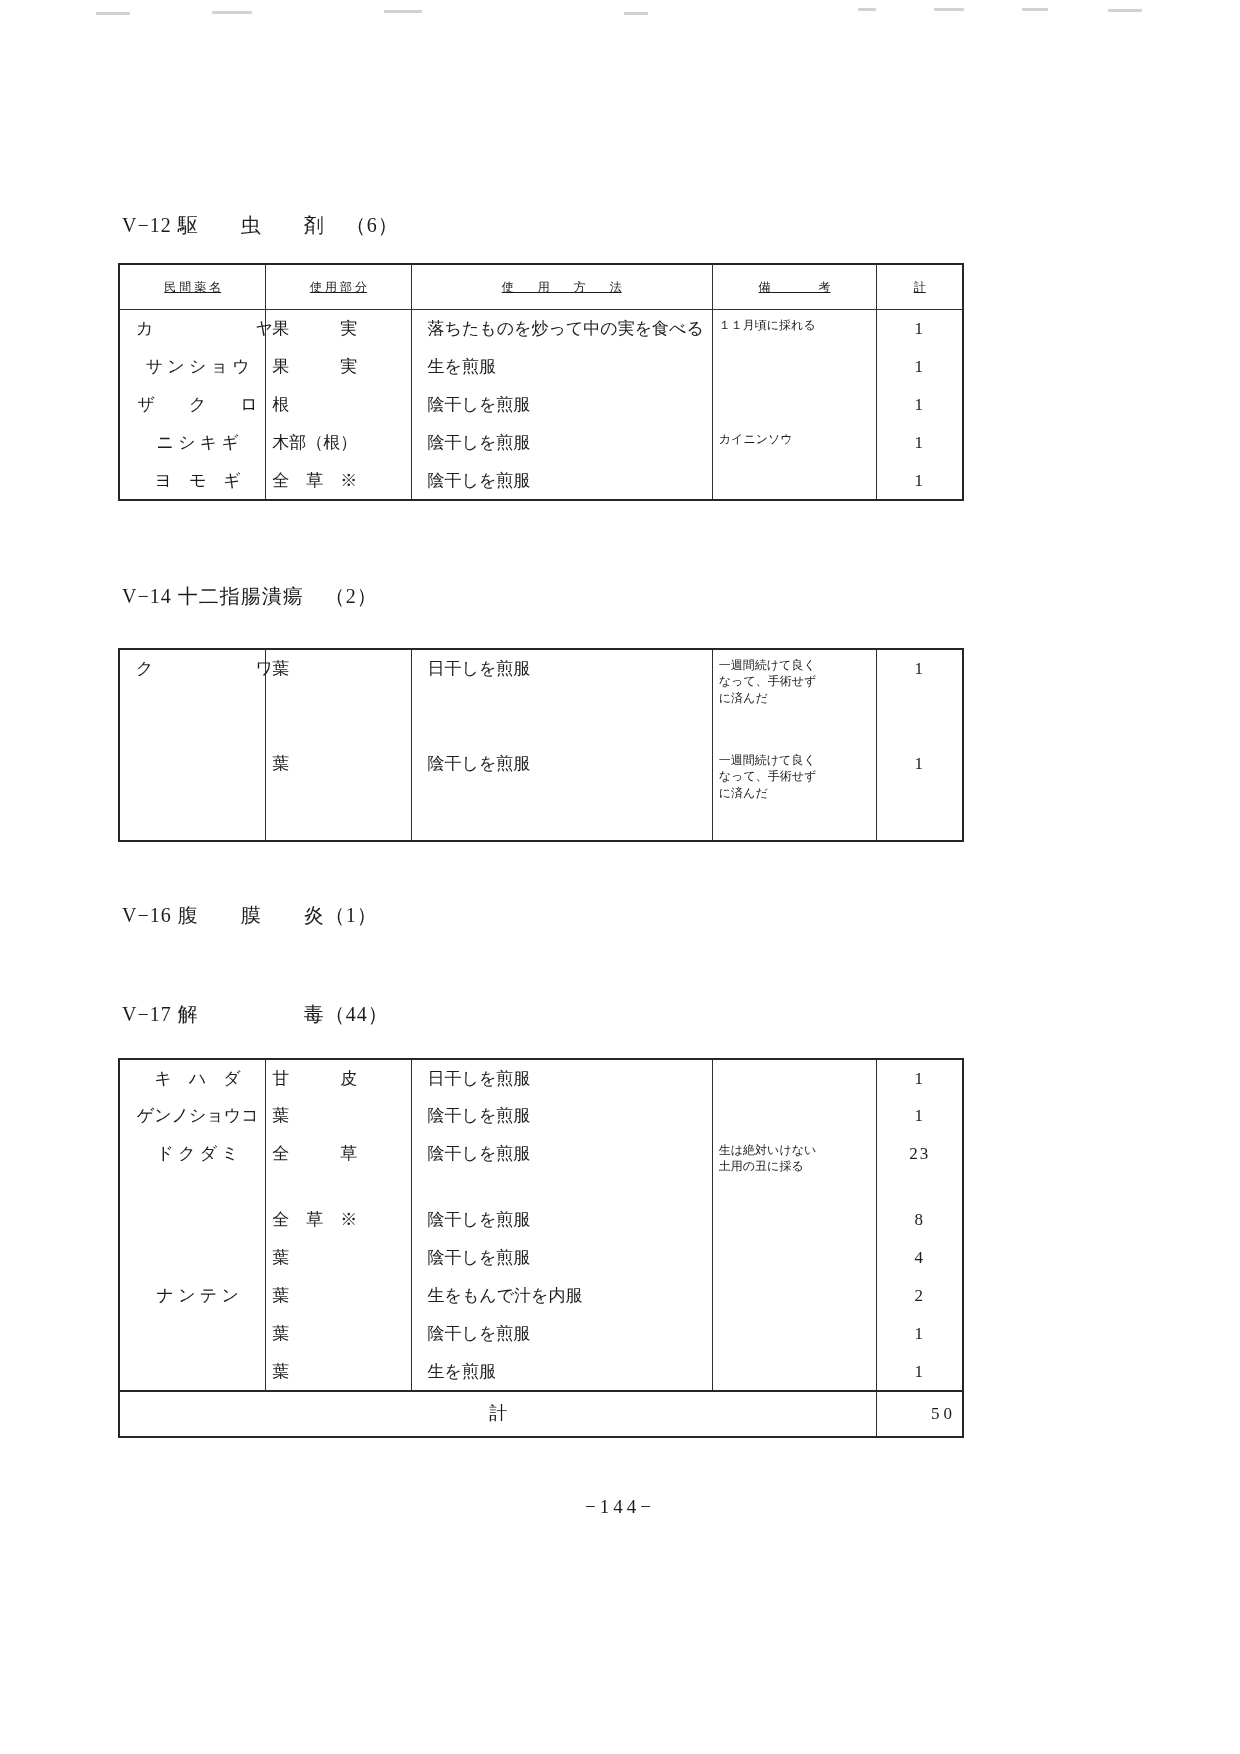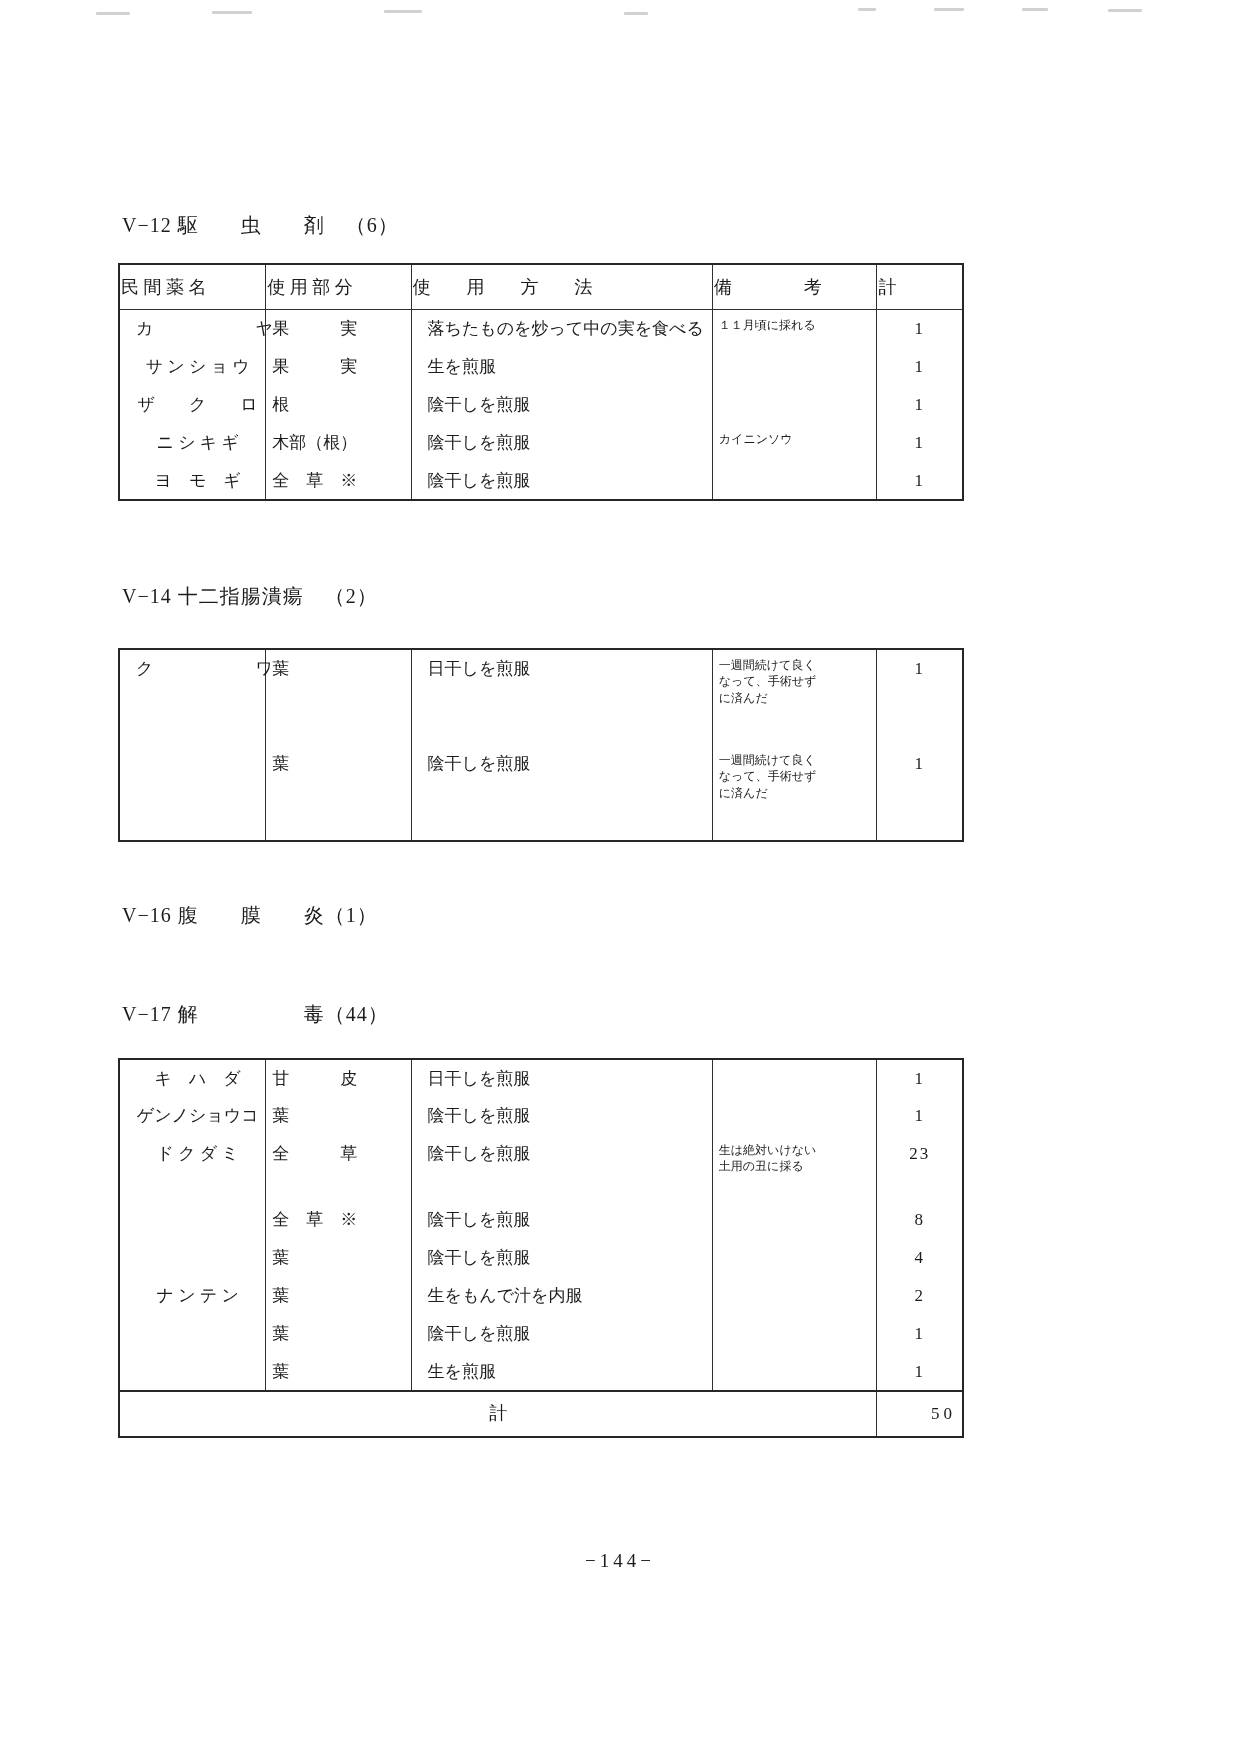--- a/index.html
+++ b/index.html
@@ -24,22 +24,22 @@
     border:2.5px solid #262626;
   }
   col.c-name{width:17.4%}
   col.c-part{width:17.2%}
   col.c-method{width:35.7%}
   col.c-note{width:19.5%}
   col.c-count{width:10.2%}
 
   th{
     border:1.6px solid #2f2f2f;border-top:none;
-    font-weight:normal;font-size:18px;text-align:left;
-    height:42px;vertical-align:middle;white-space:pre;
+    font-weight:normal;font-size:12px;text-align:center;
+    height:42px;vertical-align:middle;white-space:pre;text-decoration:underline;
   }
   th:first-child{border-left:none}
   th:last-child{border-right:none}
 
   td{
     border-left:1.6px solid #2f2f2f;
     vertical-align:top;font-size:17px;
     padding:7px 6px 3px 6px;white-space:pre-line;line-height:1.38;
   }
   td:first-child{border-left:none}
@@ -57,21 +57,21 @@
   .tbl-v17 tbody tr.tall{height:66px}
 
   tr.total-row td{
     border-top:2.2px solid #262626;height:40px;
     vertical-align:middle;padding:2px 6px;
   }
   td.total-label-cell{text-align:center;font-size:18px;border-left:none;}
   td.total-value-cell{text-align:right;letter-spacing:4px;}
 
   .page-footer{
-    position:absolute;left:0;top:1550px;width:1240px;
+    position:absolute;left:0;top:1496px;width:1240px;
     text-align:center;font-size:19px;letter-spacing:4px;
   }
   .noise{position:absolute;background:#9a9a9a;opacity:.45;border-radius:1px;}
 </style>
 </head>
 <body>
 
 <div class="noise" style="left:96px;top:12px;width:34px;height:3px"></div>
 <div class="noise" style="left:212px;top:11px;width:40px;height:3px"></div>
 <div class="noise" style="left:384px;top:10px;width:38px;height:3px"></div>

